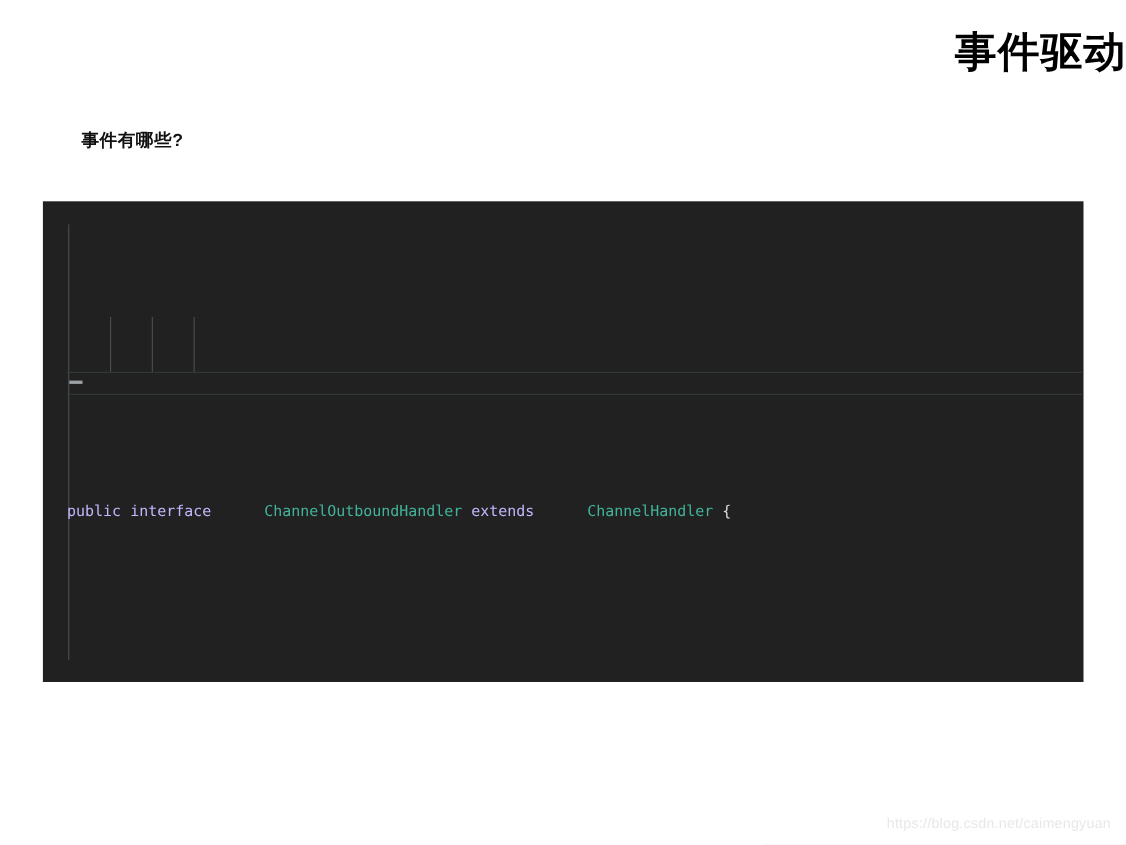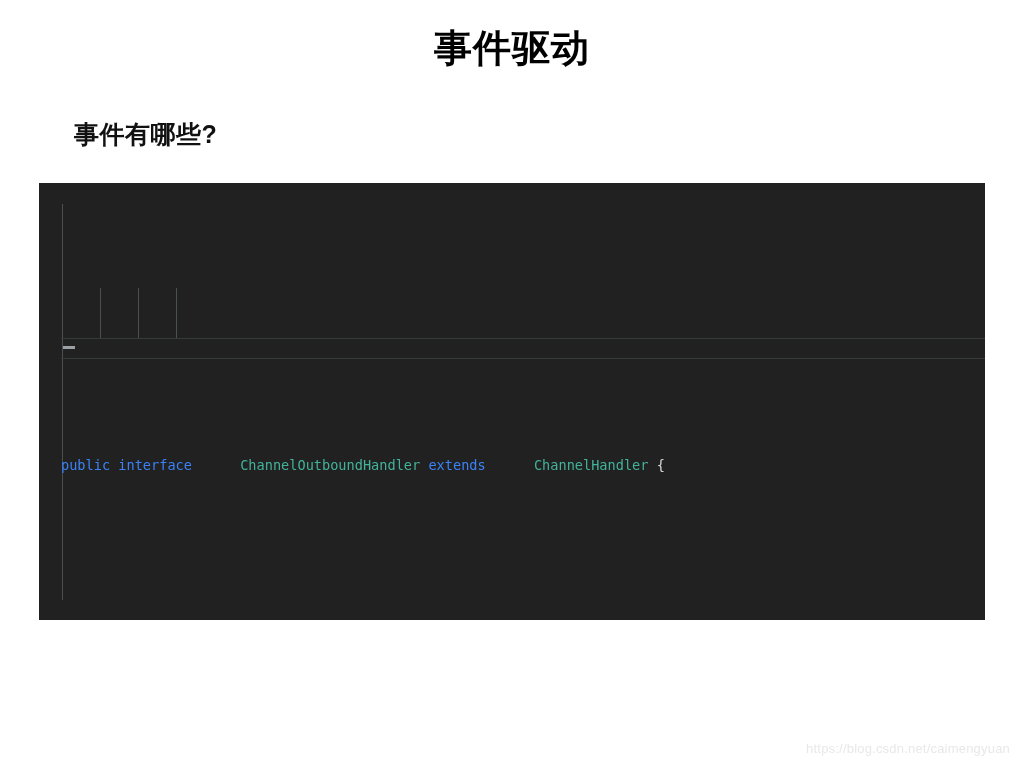--- a/index.html
+++ b/index.html
@@ -14,34 +14,34 @@
     overflow: hidden;
     font-family: "Liberation Sans", "DejaVu Sans", sans-serif;
   }
 
   
   #slide-title {
     position: absolute;
     top: 26px;
     left: 0;
     width: 1024px;
-    text-align: center;
+    text-align: right;
     font-size: 38px;
     font-weight: bold;
     color: #000000;
     letter-spacing: 1px;
     line-height: 1.2;
   }
 
   
   #slide-subtitle {
     position: absolute;
     top: 118px;
     left: 74px;
-    font-size: 25px;
+    font-size: 16px;
     font-weight: bold;
     color: #111111;
     letter-spacing: 0.5px;
   }
 
   
   #code-block {
     position: absolute;
     left: 39px;
     top: 183px;
@@ -109,21 +109,21 @@
     left: 24px;
     top: 8px;
     width: 12px;
     height: 3px;
     background: #9aa0a3;
   }
 
   .code-text { position: relative; z-index: 1; }
 
   
-  .kw      { color: #3b82f6; }          
+  .kw      { color: #c4b5fd; }          
   .type    { color: #42b39a; margin-left: 40px; }  
   .punc    { color: #d7dbdf; }
 
   
   #watermark {
     position: absolute;
     right: 14px;
     bottom: 12px;
     font-size: 13px;
     color: #e8e8e8;

